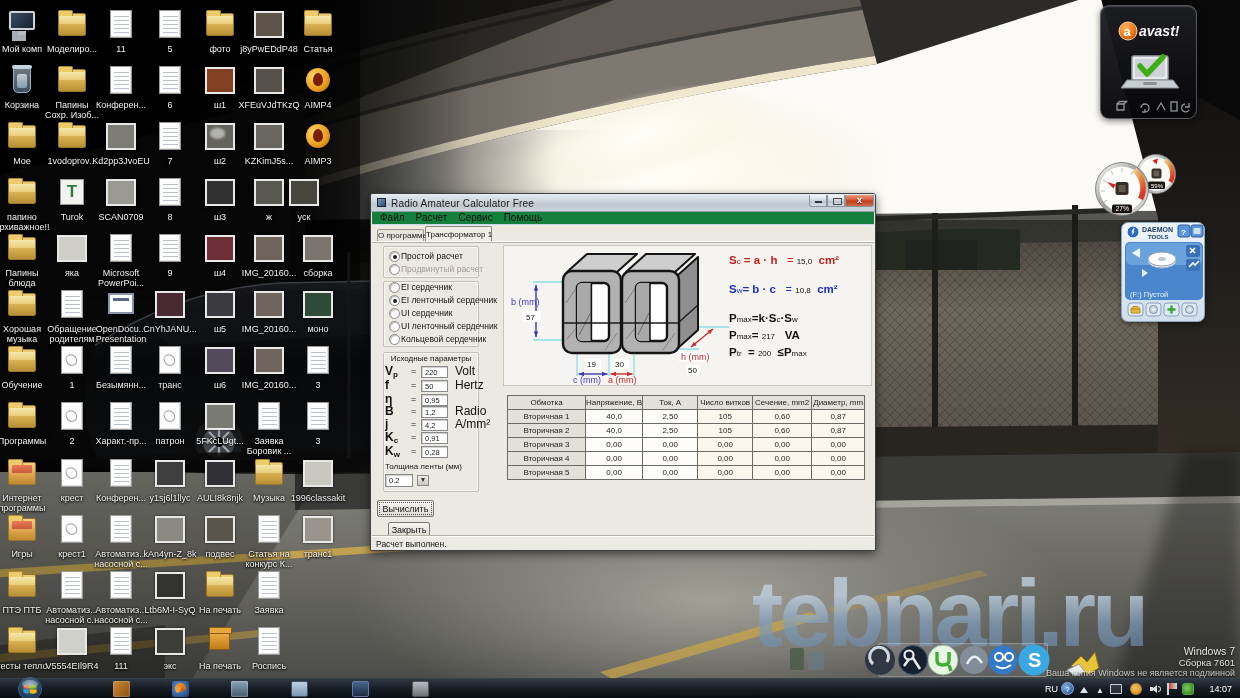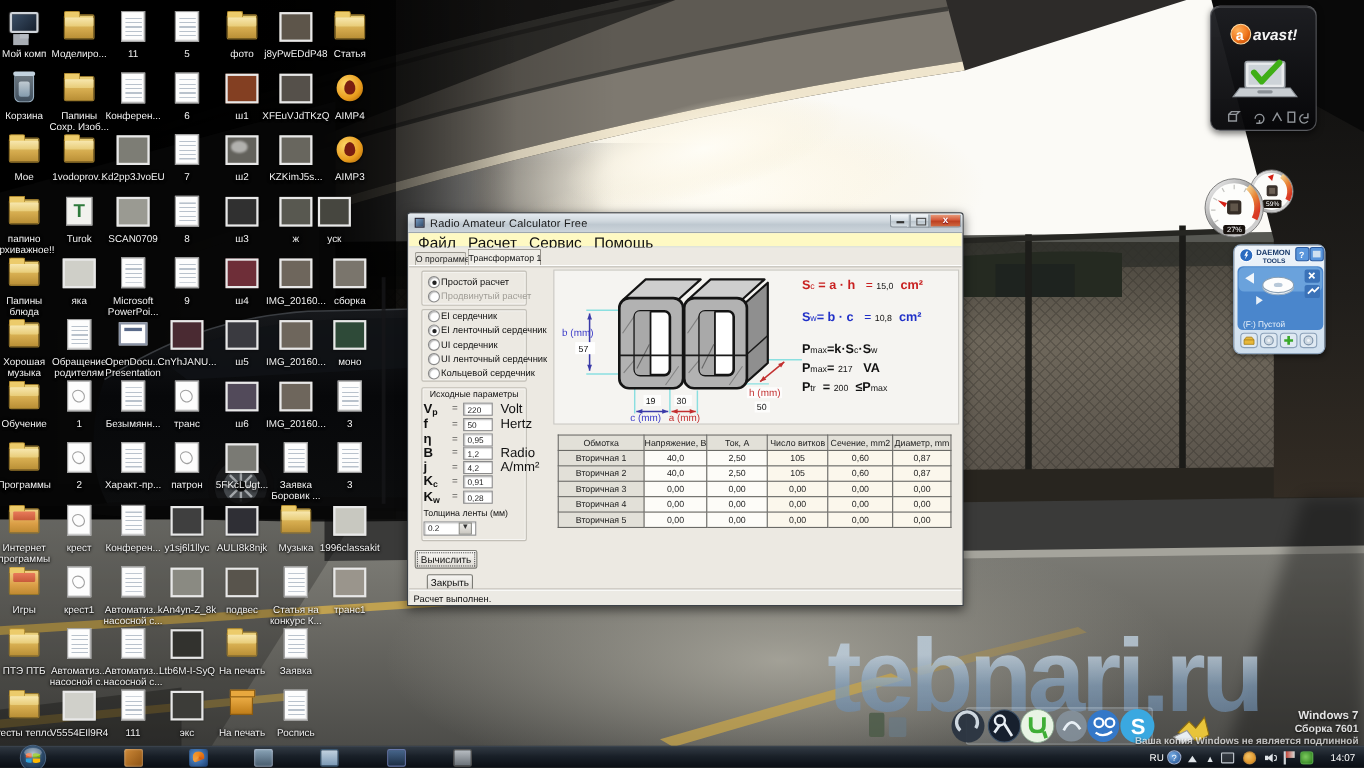--- a/index.html
+++ b/index.html
@@ -40,21 +40,21 @@
 #win{position:absolute;left:370px;top:193px;width:506px;height:358px;font-family:"Liberation Sans",sans-serif;box-shadow:0 3px 10px rgba(0,0,0,.55);border:1px solid #3c4248;border-radius:3px 3px 0 0;background:#ece9e2;}
 #win .tbar{position:absolute;left:0;top:0;right:0;height:18px;border-radius:2px 2px 0 0;background:linear-gradient(180deg,#e6ecf1 0%,#d0d8de 40%,#bec8d0 60%,#ccd4db 100%);border-bottom:1px solid #96a0a8;}
 #win .tico{position:absolute;left:6px;top:4px;width:9px;height:9px;background:linear-gradient(135deg,#7a9cc0,#2e4a6a);border:1px solid #223;}
 #win .ttext{position:absolute;left:20px;top:4px;font-size:10px;color:#1a1a1a;letter-spacing:0.2px;}
 .capbtn{position:absolute;top:1px;height:12px;border:1px solid #8a949c;border-top:none;}
 .cb-min{left:438px;width:18px;background:linear-gradient(180deg,#f4f7f9,#cfd8df 50%,#b9c4cc 55%,#d6dee4);border-radius:0 0 0 3px;}
 .cb-max{left:456px;width:18px;background:linear-gradient(180deg,#f4f7f9,#cfd8df 50%,#b9c4cc 55%,#d6dee4);}
 .cb-x{left:474px;width:29px;background:linear-gradient(180deg,#e99d7c,#d4593a 45%,#bc3f20 55%,#d06a42);border-radius:0 0 3px 0;color:#fff;font-size:9px;text-align:center;line-height:11px;font-weight:bold;text-shadow:0 1px 1px #702;}
 .cb-min:after{content:"";position:absolute;left:5px;bottom:3px;width:7px;height:2px;background:#333;}
 .cb-max:after{content:"";position:absolute;left:5px;top:3px;width:7px;height:5px;border:1px solid #4a4a4a;}
-#win .menu{position:absolute;left:1px;top:18px;right:1px;height:13px;background:#fef9c3;border-bottom:1px solid #ccd6e8;font-size:14px;color:#111;white-space:nowrap;}
+#win .menu{position:absolute;left:1px;top:18px;right:1px;height:13px;background:#15803d;border-bottom:1px solid #ccd6e8;font-size:10px;color:#111;white-space:nowrap;}
 #win .menu span{margin-right:11px;}
 #win .tabs{position:absolute;left:1px;top:31px;right:1px;height:16px;background:#ece9e2;}
 .tab1{position:absolute;left:5px;top:4px;width:47px;height:12px;background:#e6e3dc;border:1px solid #9a978f;border-bottom:none;border-radius:2px 2px 0 0;font-size:8px;text-align:center;color:#222;white-space:nowrap;line-height:12px;}
 .tab2{position:absolute;left:53px;top:1px;width:67px;height:15px;background:#f0eee8;border:1px solid #8a877f;border-bottom:none;border-radius:2px 2px 0 0;font-size:8px;text-align:center;color:#111;padding-top:3px;white-space:nowrap;}
 .tabline{position:absolute;left:1px;top:47px;right:1px;height:1px;background:#fff;box-shadow:0 1px 0 #b5b2aa;}
 .grp{position:absolute;border:1px solid #c2bfb7;border-radius:2px;box-shadow:inset 0 0 0 1px rgba(255,255,255,.6);}
 .rad{position:absolute;font-size:8.5px;color:#111;line-height:10px;padding-left:14px;white-space:nowrap;}
 .rad:before{content:"";position:absolute;left:2px;top:0px;width:9px;height:9px;border-radius:50%;background:#fff;border:1px solid #8a8a8a;box-shadow:inset 1px 1px 1px #bbb;}
 .rad.on:after{content:"";position:absolute;left:5.5px;top:3.5px;width:4px;height:4px;border-radius:50%;background:#222;}
 .rad.dis{color:#a09d96;}
@@ -73,21 +73,21 @@
 .wtab td{border:1px solid #6a6a66;font-size:8px;color:#222;text-align:center;padding:0;height:14px;overflow:hidden;white-space:nowrap;}
 .wtab td.h{background:#e2e0d8;}
 .wtab td.c{background:#fbf7ec;}
 .wtab td.w{background:#fdfcf8;}
 
 
 #tb{position:absolute;left:0;top:678px;width:1240px;height:20px;background:linear-gradient(180deg,rgba(47,56,66,.94),rgba(22,29,38,.95) 45%,rgba(8,12,18,.97));border-top:1px solid rgba(110,125,140,.45);}
 #tb .ticon{position:absolute;top:2px;width:17px;height:16px;border-radius:2px;}
 #tray{position:absolute;right:4px;top:0;height:20px;color:#fff;font-size:9px;}
 
-.wtx{position:absolute;right:5px;color:rgba(255,255,255,.92);text-shadow:0 1px 2px rgba(0,0,0,.8);text-align:center;font-weight:bold;}
+.wtx{position:absolute;right:5px;color:rgba(255,255,255,.92);text-shadow:0 1px 2px rgba(0,0,0,.8);text-align:center;}
 
 #wm{position:absolute;left:752px;top:566px;font-weight:bold;font-size:94px;letter-spacing:-4px;font-family:"Liberation Sans",sans-serif;background:linear-gradient(180deg,rgba(192,210,226,.78) 30%,rgba(128,158,188,.72) 60%,rgba(100,130,164,.65));-webkit-background-clip:text;background-clip:text;color:transparent;line-height:96px;}
 
 #avast{position:absolute;left:1100px;top:5px;width:97px;height:114px;border-radius:9px;background:linear-gradient(180deg,rgba(30,31,35,.96),rgba(7,7,9,.97));border:1px solid rgba(140,142,148,.55);box-shadow:inset 0 1px 0 rgba(255,255,255,.18),0 2px 6px rgba(0,0,0,.5);}
 
 #dt{position:absolute;left:1121px;top:222px;width:84px;height:100px;border-radius:7px;background:linear-gradient(180deg,#eef4fa,#cfdfee);border:1px solid #8fa6bf;box-shadow:0 2px 5px rgba(0,0,0,.45);}
 </style></head>
 <body>
 <svg id="bg" width="1240" height="698" viewBox="0 0 1240 698">
  <defs>
@@ -779,21 +779,21 @@
     <span class="veq" style="left:40px;top:226px">=</span>
     <span class="vbox" style="left:50px;top:225px">4,2</span>
     <span class="vunit" style="left:84px;top:224px">A/mm²</span>
     <span class="vlab" style="left:14px;top:237px">K<sub>c</sub></span>
     <span class="veq" style="left:40px;top:239px">=</span>
     <span class="vbox" style="left:50px;top:238px">0,91</span>
     <span class="vlab" style="left:14px;top:251px">K<sub>w</sub></span>
     <span class="veq" style="left:40px;top:253px">=</span>
     <span class="vbox" style="left:50px;top:252px">0,28</span>
  <div style="position:absolute;left:14px;top:268px;font-size:8px;color:#111">Толщина ленты (мм)</div>
- <span class="vbox" style="left:14px;top:280px;width:48px;height:13px">0.2</span>
+ <span class="vbox" style="left:14px;top:280px;width:28px;height:13px">0.2</span>
  <span style="position:absolute;left:46px;top:281px;width:12px;height:11px;background:linear-gradient(180deg,#f0efec,#cac7c0);border:1px solid #8a8a84;font-size:7px;text-align:center;color:#333">▼</span>
  <div class="btn" style="left:6px;top:306px;width:57px;height:17px;line-height:16px;outline:1px dotted #555;outline-offset:-3px">Вычислить</div>
  <div class="btn" style="left:17px;top:328px;width:42px;height:15px;line-height:14px">Закрыть</div>
  <div class="panel"></div>
  <svg style="position:absolute;left:132px;top:51px" width="369" height="141" viewBox="0 0 369 141">
       <line x1="30" y1="37" x2="66" y2="37" stroke="#8adfe0" stroke-width="1.3"></line>
       <line x1="30" y1="95" x2="66" y2="95" stroke="#8adfe0" stroke-width="1.3"></line>
       <line x1="74" y1="98" x2="74" y2="131" stroke="#8adfe0" stroke-width="1.3"></line>
       <line x1="106" y1="98" x2="106" y2="131" stroke="#8adfe0" stroke-width="1.3"></line>
       <line x1="131" y1="110" x2="131" y2="131" stroke="#8adfe0" stroke-width="1.3"></line>

